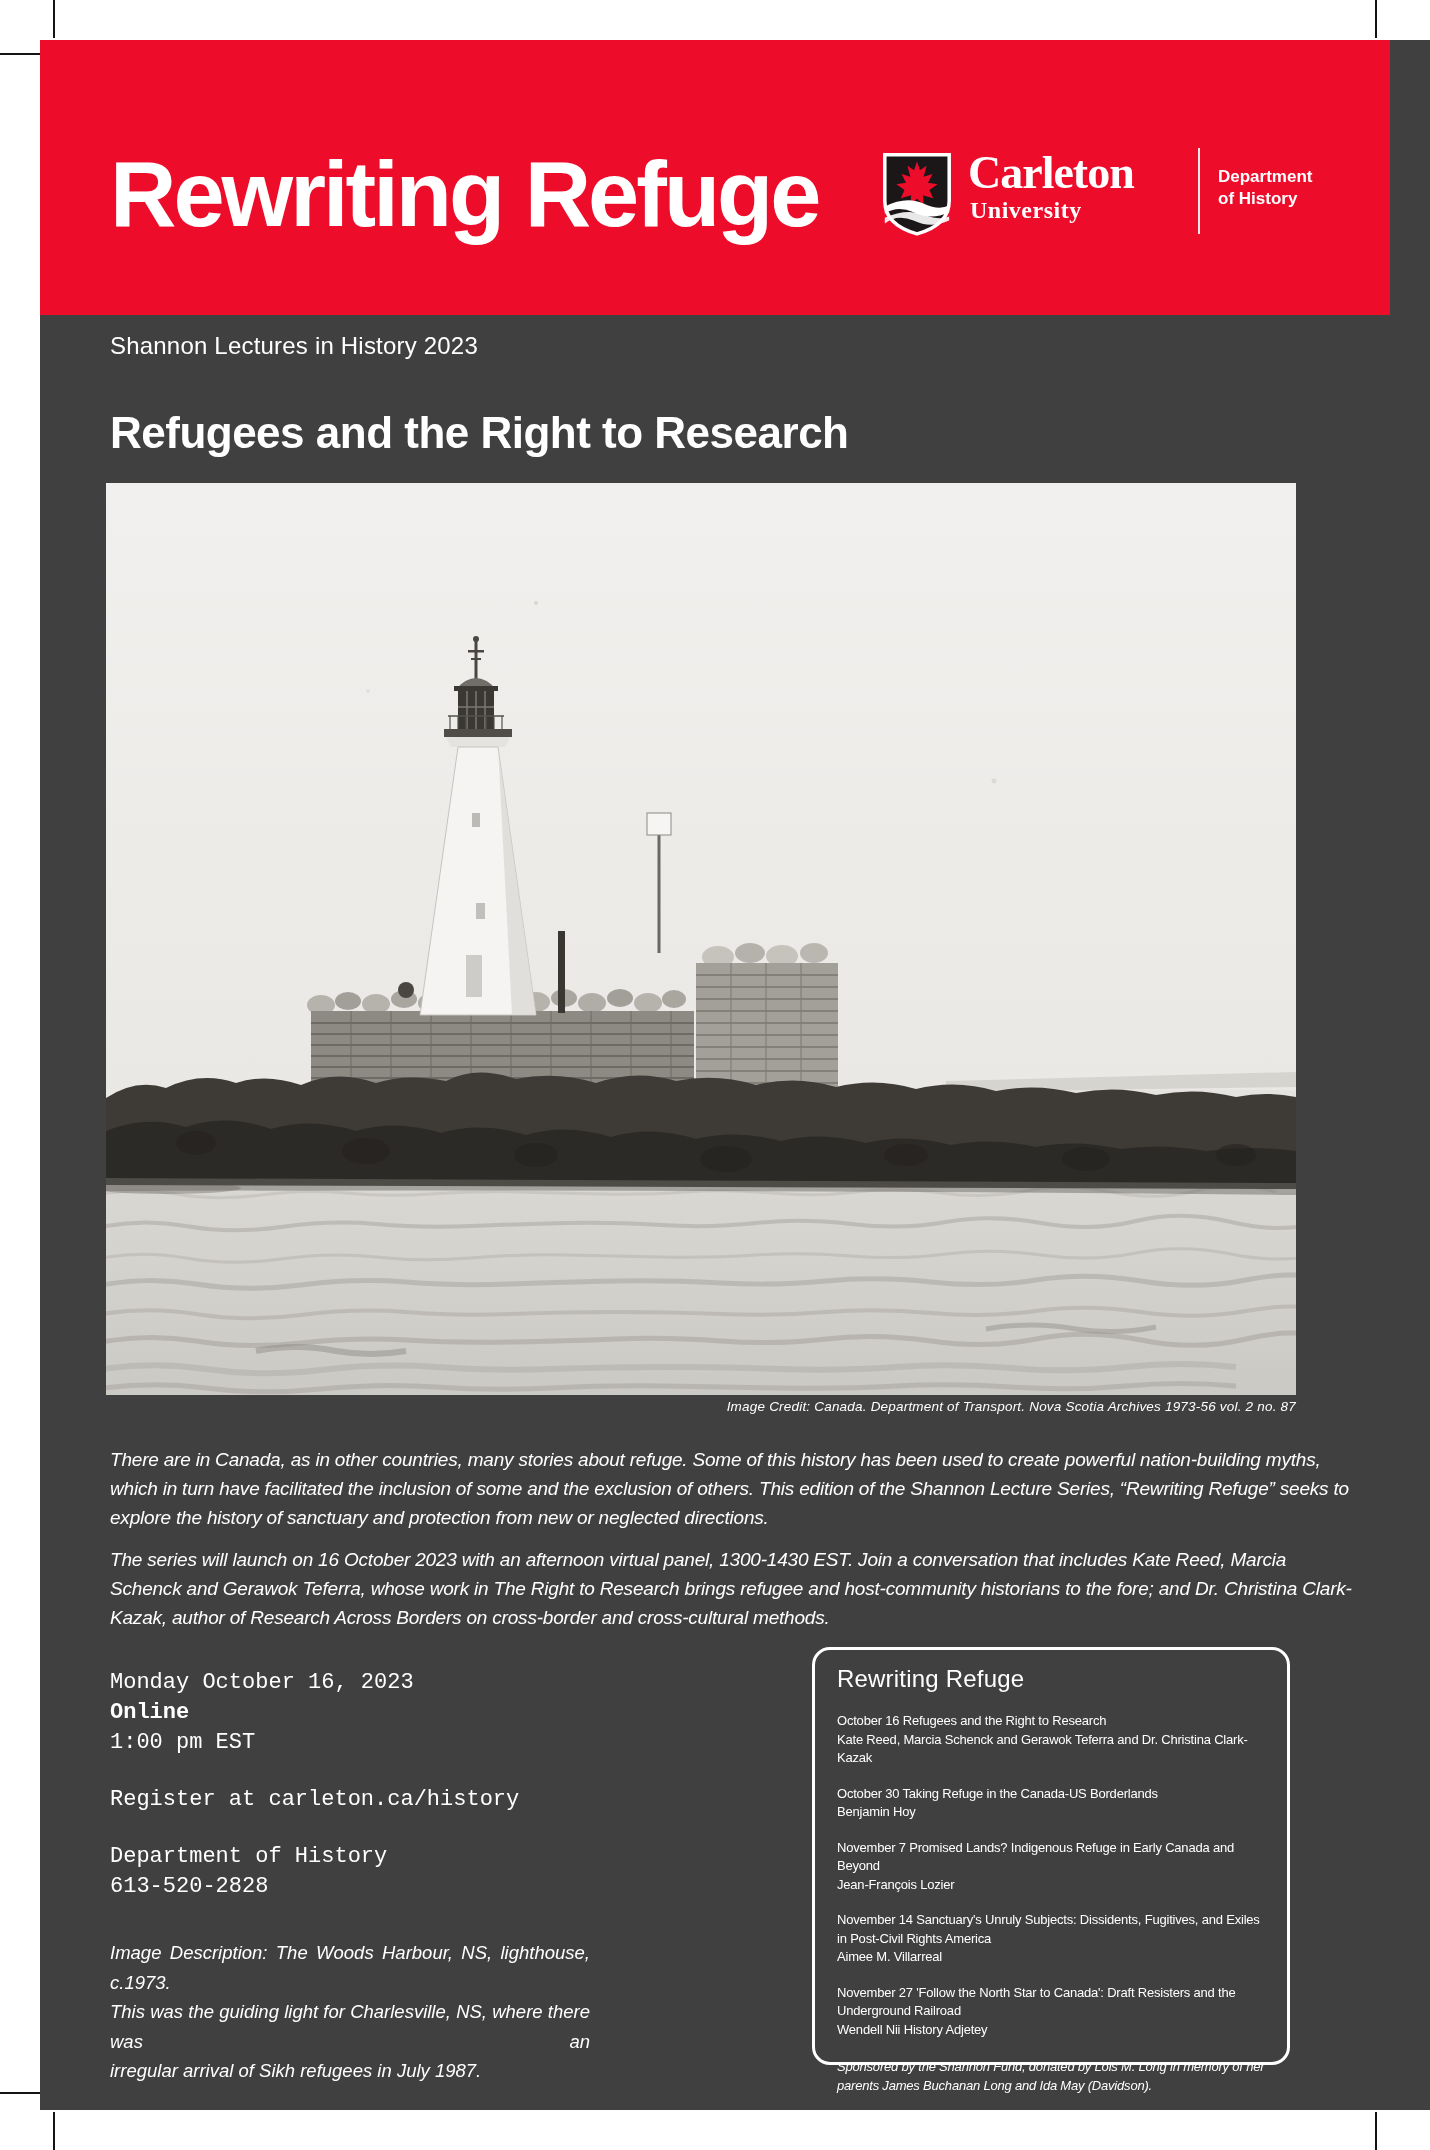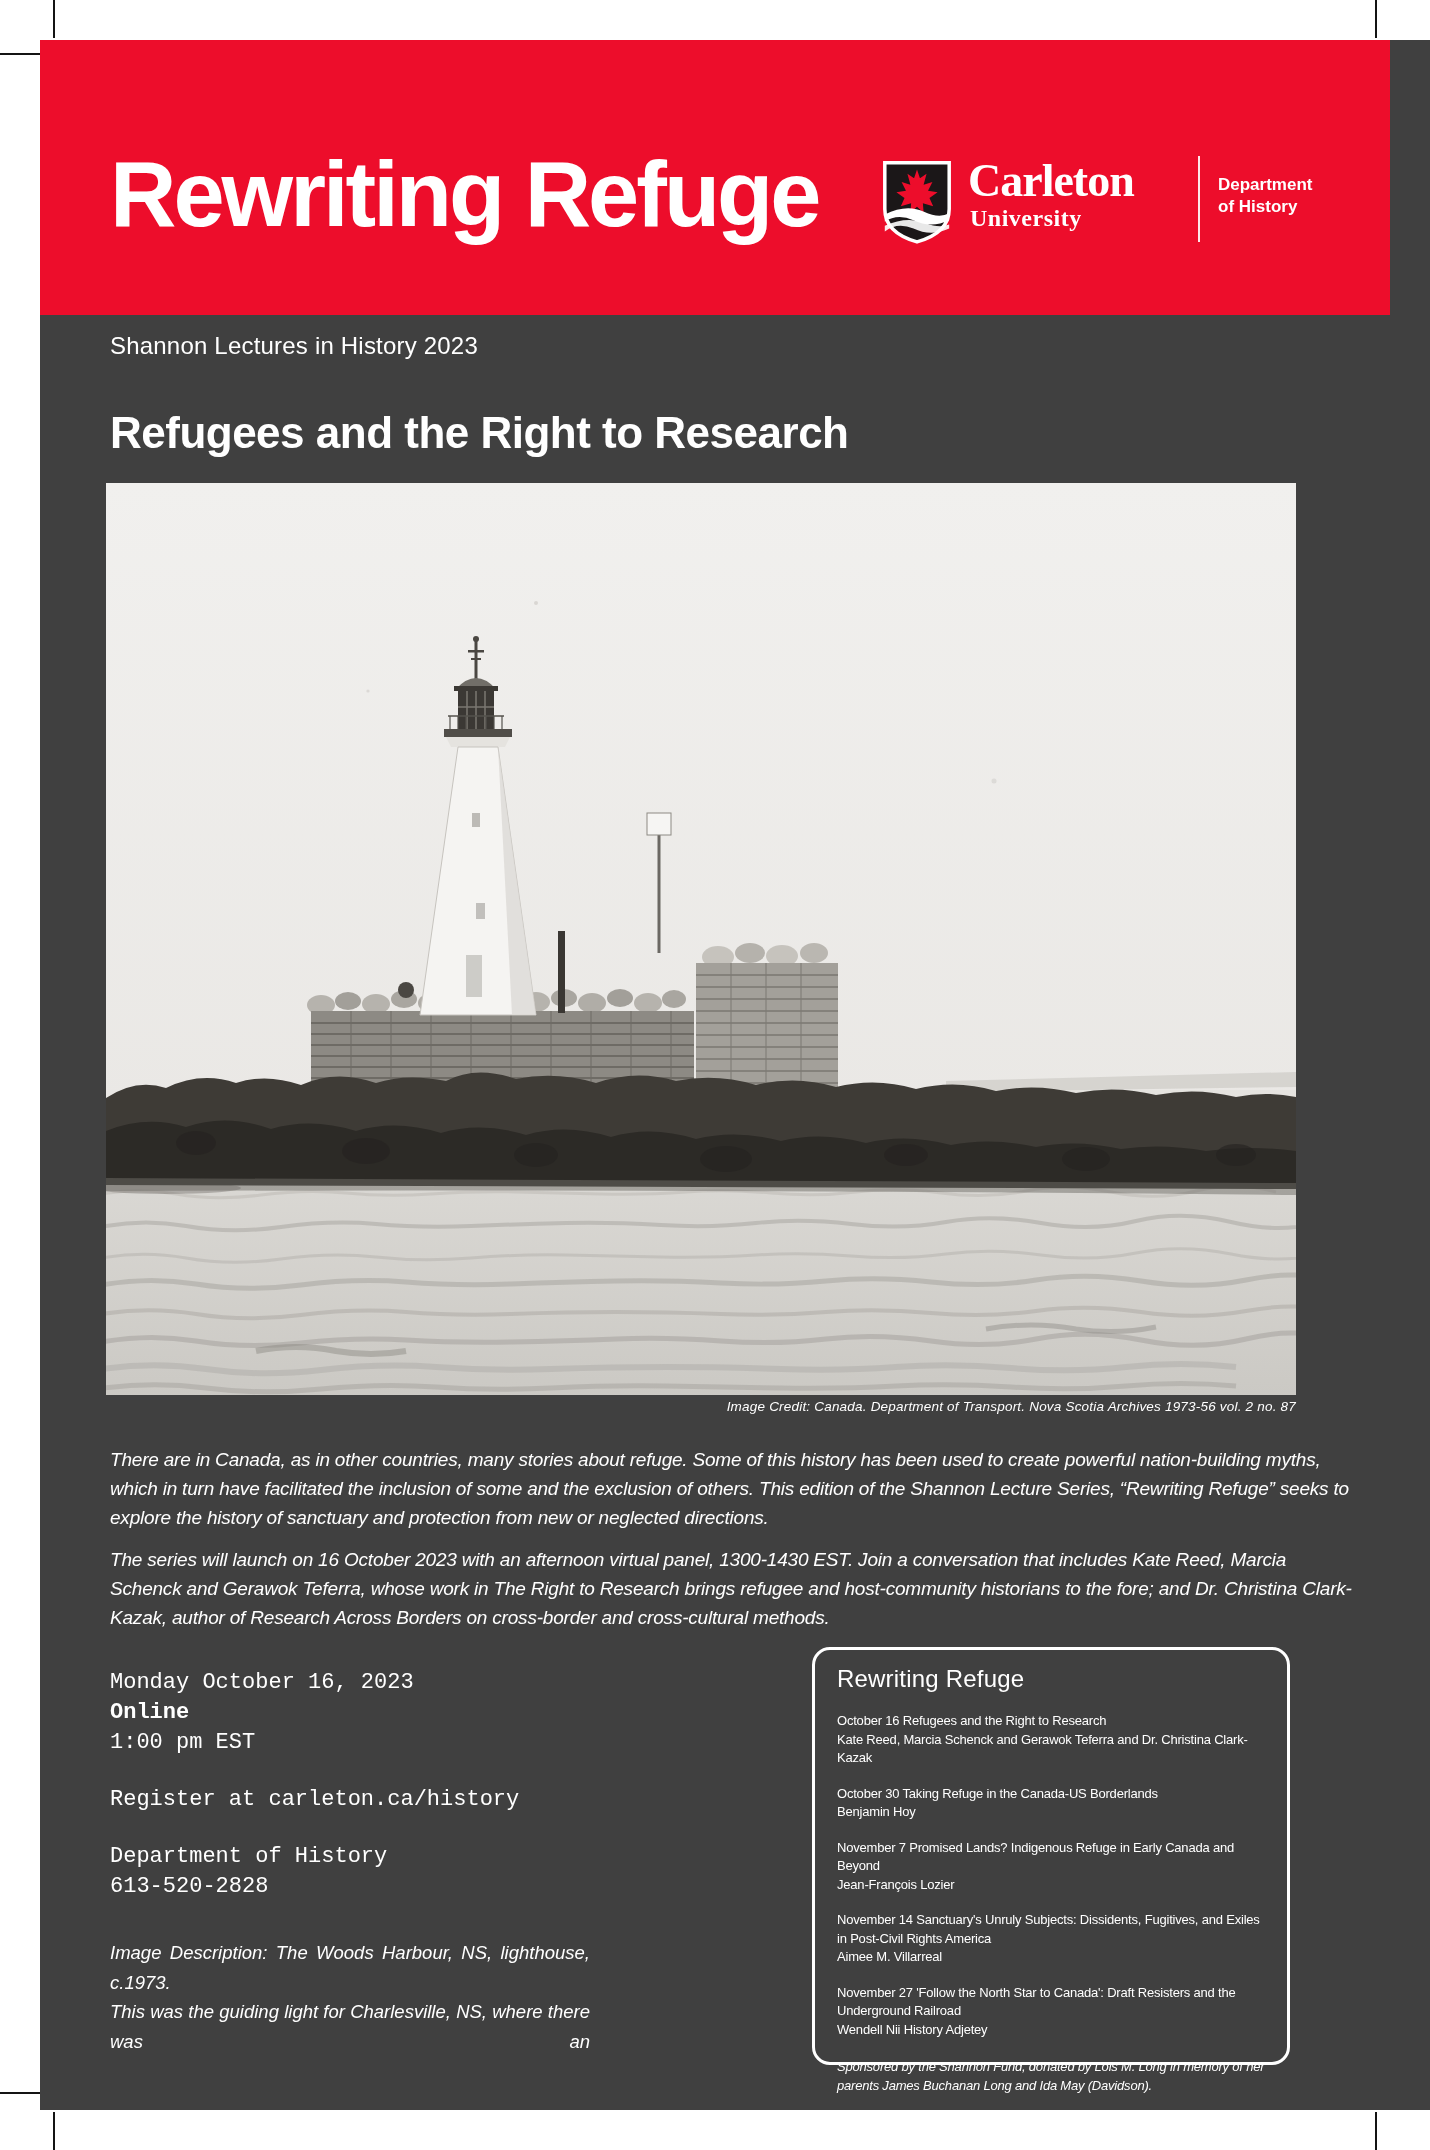--- a/index.html
+++ b/index.html
@@ -3,21 +3,21 @@
 <meta charset="utf-8">
 <style>
   html,body{margin:0;padding:0;background:#ffffff;}
   .page{position:relative;width:1430px;height:2150px;background:#ffffff;overflow:hidden;
         font-family:"Liberation Sans","DejaVu Sans",sans-serif;}
   .crop{position:absolute;background:#141414;}
   .poster{position:absolute;left:40px;top:40px;width:1410px;height:2070px;background:#404040;}
   .band{position:absolute;left:0;top:0;width:1350px;height:275px;}
   .poster-title{position:absolute;left:70px;top:108px;color:#fff;font-size:92px;font-weight:bold;
                 letter-spacing:-3px;line-height:1;white-space:nowrap;}
-  .logo{position:absolute;left:828px;top:100px;width:500px;height:110px;color:#fff;margin-top:8px;}
+  .logo{position:absolute;left:828px;top:100px;width:500px;height:110px;color:#fff;}
   .shield{position:absolute;left:14px;top:12px;}
   .wordmark{position:absolute;left:100px;top:10px;font-family:"Liberation Serif","DejaVu Serif",serif;
             font-weight:bold;font-size:46px;line-height:1;letter-spacing:-1px;}
   .wordmark2{position:absolute;left:102px;top:58px;font-family:"Liberation Serif","DejaVu Serif",serif;
              font-weight:bold;font-size:24px;line-height:1;letter-spacing:0.5px;}
   .logo-div{position:absolute;left:330px;top:8px;width:2px;height:86px;background:rgba(255,255,255,.9);}
   .dept{position:absolute;left:350px;top:26px;font-weight:bold;font-size:17px;line-height:22px;}
   .series-label{position:absolute;left:70px;top:292px;color:#fff;font-size:24px;letter-spacing:0.2px;}
   .headline{position:absolute;left:70px;top:368px;color:#fff;font-size:44px;font-weight:bold;letter-spacing:-0.5px;}
   .photo{position:absolute;left:66px;top:443px;width:1190px;height:912px;overflow:hidden;}
@@ -238,20 +238,21 @@
       <div class="gap"></div>
       <div>Register at carleton.ca/history</div>
       <div class="gap"></div>
       <div>Department of History</div>
       <div>613-520-2828</div>
     </div>
 
     <div class="descr">
       <div class="just">Image Description: The Woods Harbour, NS, lighthouse, c.1973.</div>
       <div class="just">This was the guiding light for Charlesville, NS, where there was an</div>
+      <div>irregular arrival of Sikh refugees in July 1987.</div>
     </div>
 
     <div class="sched">
       <div class="sched-title">Rewriting Refuge</div>
 
       <div class="entry">
         <span>October 16</span>
         <span>Refugees and the Right to Research</span>
         <span class="spk">Kate Reed, Marcia Schenck and Gerawok Teferra and Dr. Christina Clark-Kazak</span>
       </div>

